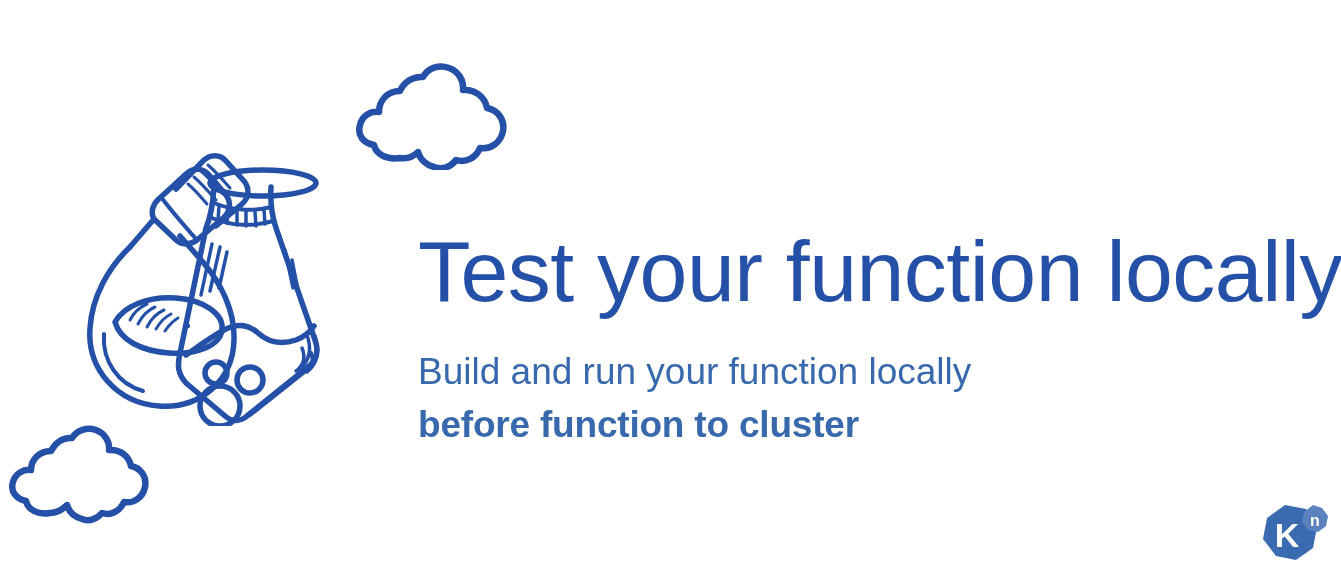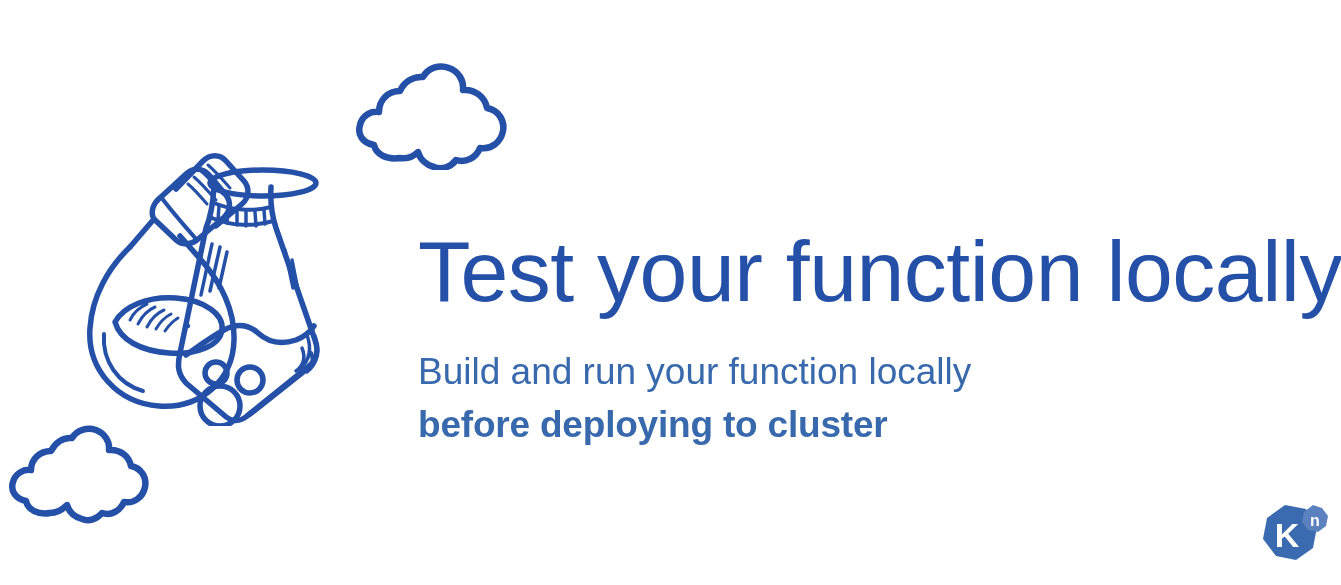--- a/index.html
+++ b/index.html
@@ -203,21 +203,21 @@
         <circle cx="152" cy="258" r="20"></circle>
       </g>
     </svg>
   </div>
 
   <div id="text-block">
     <h1 id="title">Test your function locally</h1>
 
     <div id="subtitle-group">
       <span class="subtitle-line regular">Build and run your function locally</span>
-      <span class="subtitle-line bold">before deploying to cluster</span>
+      <span class="subtitle-line bold">before function to cluster</span>
     </div>
   </div>
 
   <div id="logo">
     <svg viewBox="0 0 72 70" width="72" height="70" xmlns="http://www.w3.org/2000/svg">
 
       <path d="M27 2 L48 6 L59 24 L55 45 L38 57 L18 53 L5 36 L9 15 Z" fill="#3A6BB0"></path>
 
       <path d="M55 2 L64 5 L70 13 L68 23 L60 29 L50 27 L44 19 L46 9 Z" fill="#5B82BE"></path>
 

